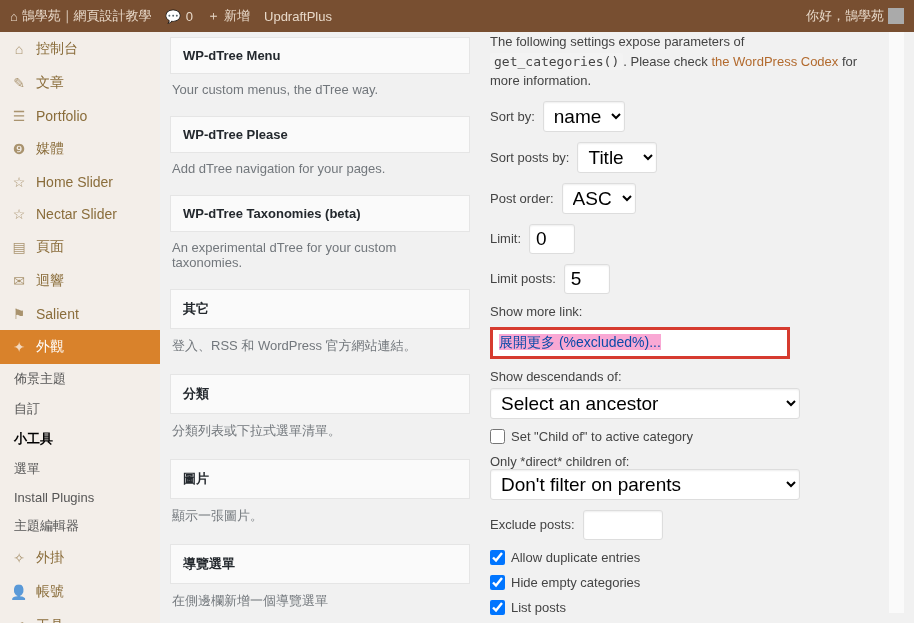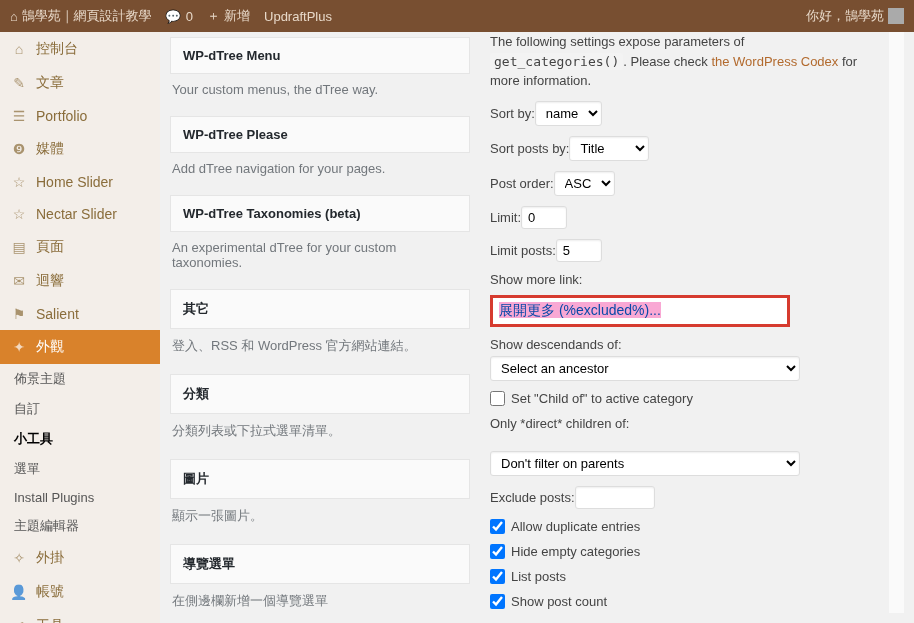--- a/index.html
+++ b/index.html
@@ -15,22 +15,22 @@
 .side-item.active::after { content: ""; position: absolute; right: -8px; top: 50%; margin-top: -8px; border: 8px solid transparent; border-left-color: #d9822b; }
 .side-sub { padding: 6px 10px 6px 14px; color: #555; font-size: 13px; background: #f3eee9; cursor: pointer; }
 .side-sub.sel { font-weight: 600; color: #000; }
 .side-item .ic { width: 18px; text-align: center; opacity: .7; }
 .content { flex: 1; display: flex; gap: 20px; padding: 0 10px 10px 10px; overflow: hidden; }
 .col { flex: 1; min-width: 0; }
 .col-left { max-width: 300px; }
 .col-right { }
 .wbox-head { background: #fafafa; border: 1px solid #e5e5e5; padding: 10px 12px; font-size: 13px; color: #23282d; font-weight: 600; margin-top: 5px; }
 .wbox-desc { padding: 8px 2px 14px 2px; color: #72777c; font-size: 13px; }
-.f-row { margin: 10px 0; display: flex; align-items: center; font-size: 13px; color: #444; flex-wrap: wrap; }
-select, input[type=text] { border: 1px solid #ddd; background: #fff; padding: 3px 6px; font-size: 13px; border-radius: 3px; box-shadow: 0 1px 2px rgba(0,0,0,.07) inset; }
+.f-row { margin: 10px 0; display: flex; align-items: center; gap: 8px; font-size: 13px; color: #444; flex-wrap: wrap; }
+select, input[type=text] { border: 1px solid #ddd; background: #fff; padding: 3px 6px; font-size: 19px; border-radius: 3px; box-shadow: 0 1px 2px rgba(0,0,0,.07) inset; }
 select.wide, input.wide { width: 310px; }
 input.short { width: 46px; }
 .intro { color: #444; font-size: 13px; line-height: 1.5; margin-bottom: 6px; }
 .intro code { background: #f3f3f3; padding: 1px 4px; border-radius: 2px; }
 .intro a { color: #b26a2e; text-decoration: none; }
 .hl-input { border: 3px solid #d63b2f !important; background: #fff; width: 300px; padding: 4px 6px; font-size: 14px; color: #0a4aa8; }
 .hl-input .sel { background: #f9a8d4; }
 .chk { display: flex; align-items: center; gap: 6px; }
 .chk input { width: 15px; height: 15px; }
 .scroll-strip { width: 15px; background: #fafafa; }
@@ -171,21 +171,21 @@
       </div>
       <div class="f-row" style="display:block">
         <div style="margin-bottom:4px">Show descendands of:</div>
         <select class="wide"><option>Select an ancestor</option></select>
       </div>
       <div class="f-row chk">
           <input type="checkbox" style="">
           <span>Set "Child of" to active category</span>
         </div>
       <div class="f-row" style="display:block">
-        <div style="margin-bottom:20px">Only *direct* children of:</div>
+        <div style="margin-bottom:0">Only *direct* children of:</div>
         <select class="wide"><option>Don't filter on parents</option></select>
       </div>
       <div class="f-row">
           <span>Exclude posts:</span>
           <input type="text" style="width: 80px;" value="">
         </div>
       <div class="f-row chk">
           <input type="checkbox" checked="" style="">
           <span>Allow duplicate entries</span>
         </div>

